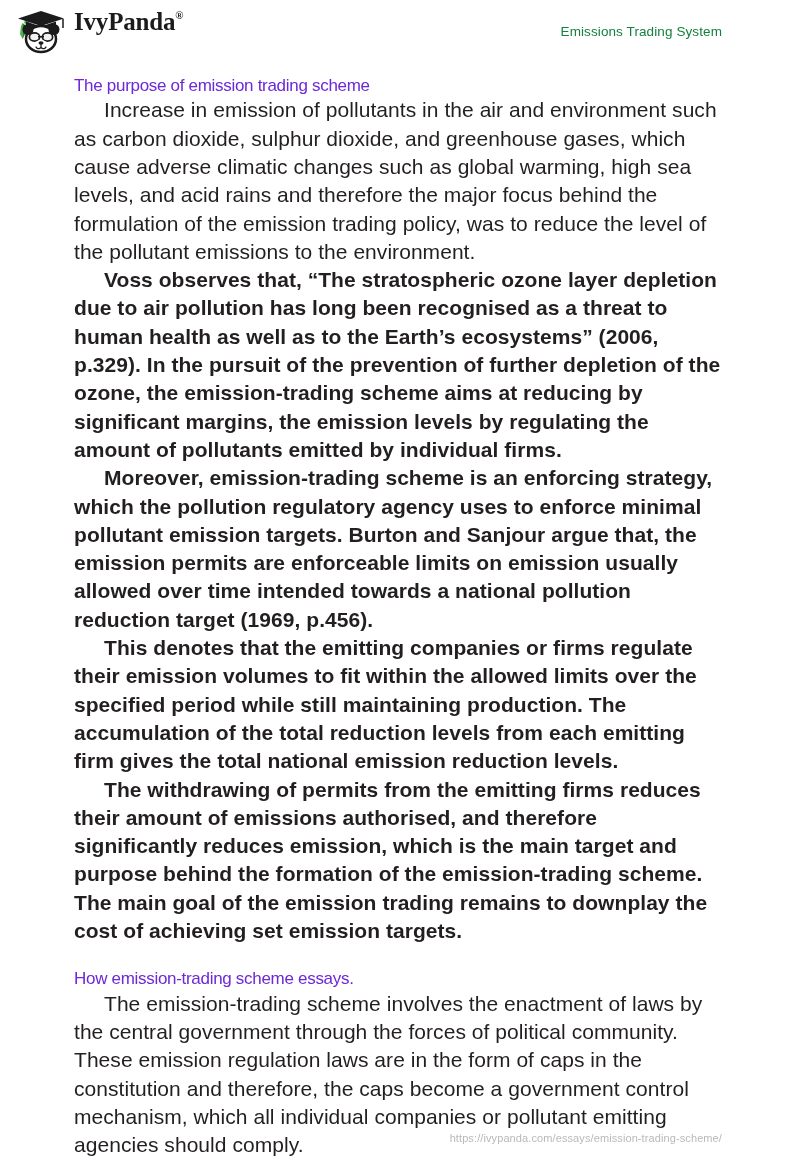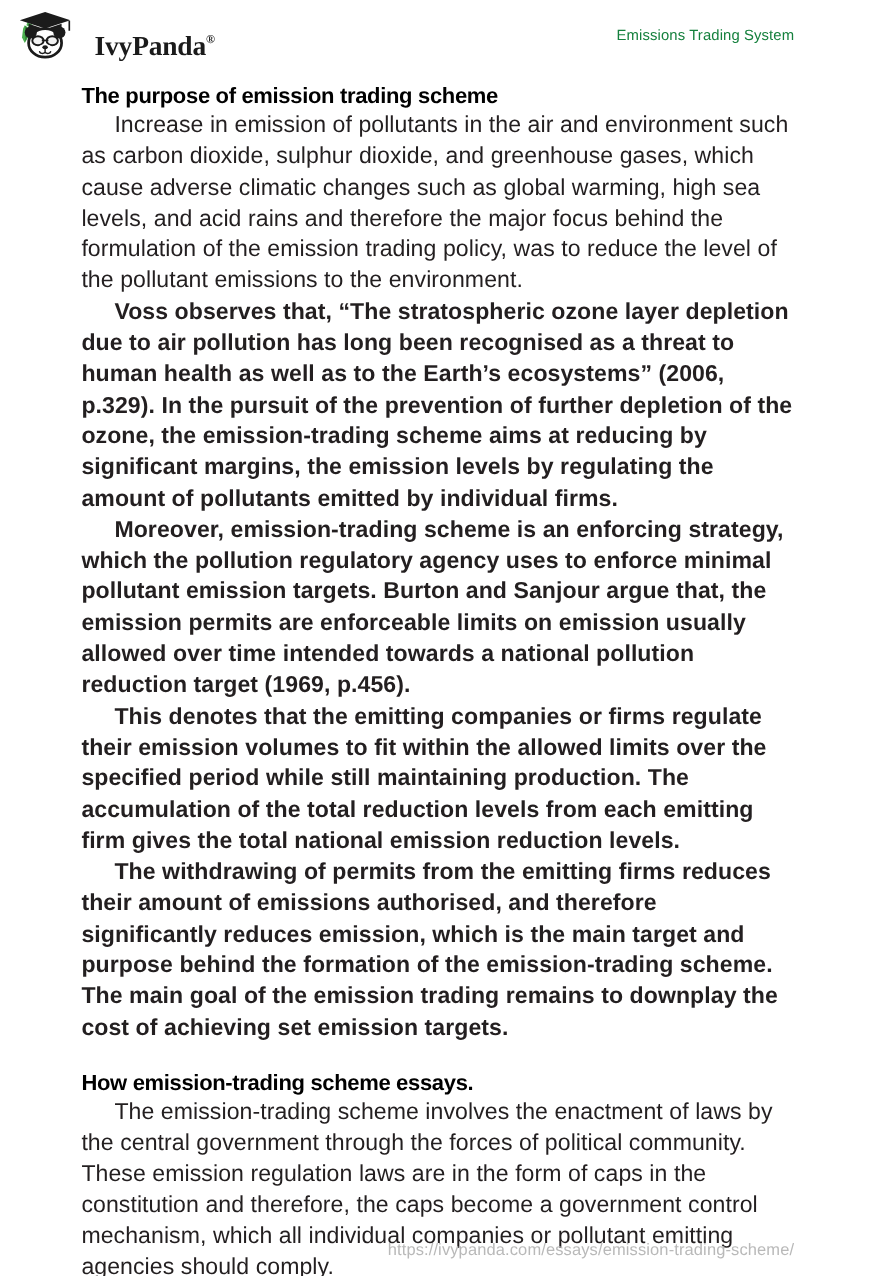--- a/index.html
+++ b/index.html
@@ -32,22 +32,22 @@
     height: 62px;
     display: flex;
     align-items: center;
     justify-content: space-between;
     box-sizing: border-box;
     padding: 0 18px 0 14px;
   }
 
   .brand {
     display: flex;
-    align-items: flex-end;
-    gap: 18px;
+    align-items: flex-start;
+    gap: 6px;
   }
 
   .brand-mark {
     width: 54px;
     height: 46px;
     display: block;
     flex: 0 0 auto;
   }
 
   .brand-name {
@@ -80,24 +80,24 @@
   
   .content {
     position: absolute;
     top: 62px;
     left: 74px;
     width: 648px;
   }
 
   h1.section-heading {
     font-family: "Liberation Sans", sans-serif;
-    font-weight: bold;
-    font-size: 20px;
+    font-weight: normal;
+    font-size: 17px;
     line-height: 1.2;
-    color: #000000;
+    color: #6d28d9;
     margin: 0;
     letter-spacing: -0.3px;
   }
 
   .heading-1-wrap { padding-top: 14px; }
   .heading-2-wrap { padding-top: 24px; }
 
   p.body-text {
     font-size: 21px;
     line-height: 28.3px;
@@ -114,21 +114,21 @@
   .page-footer {
     position: absolute;
     left: 0;
     top: 1128px;
     width: 800px;
     text-align: right;
     box-sizing: border-box;
     padding-right: 78px;
   }
   .footer-url {
-    font-size: 15px;
+    font-size: 11px;
     color: #b9b9b9;
     letter-spacing: 0.1px;
     text-decoration: none;
   }
 </style>
 </head>
 <body>
 
 <div class="page">
 

